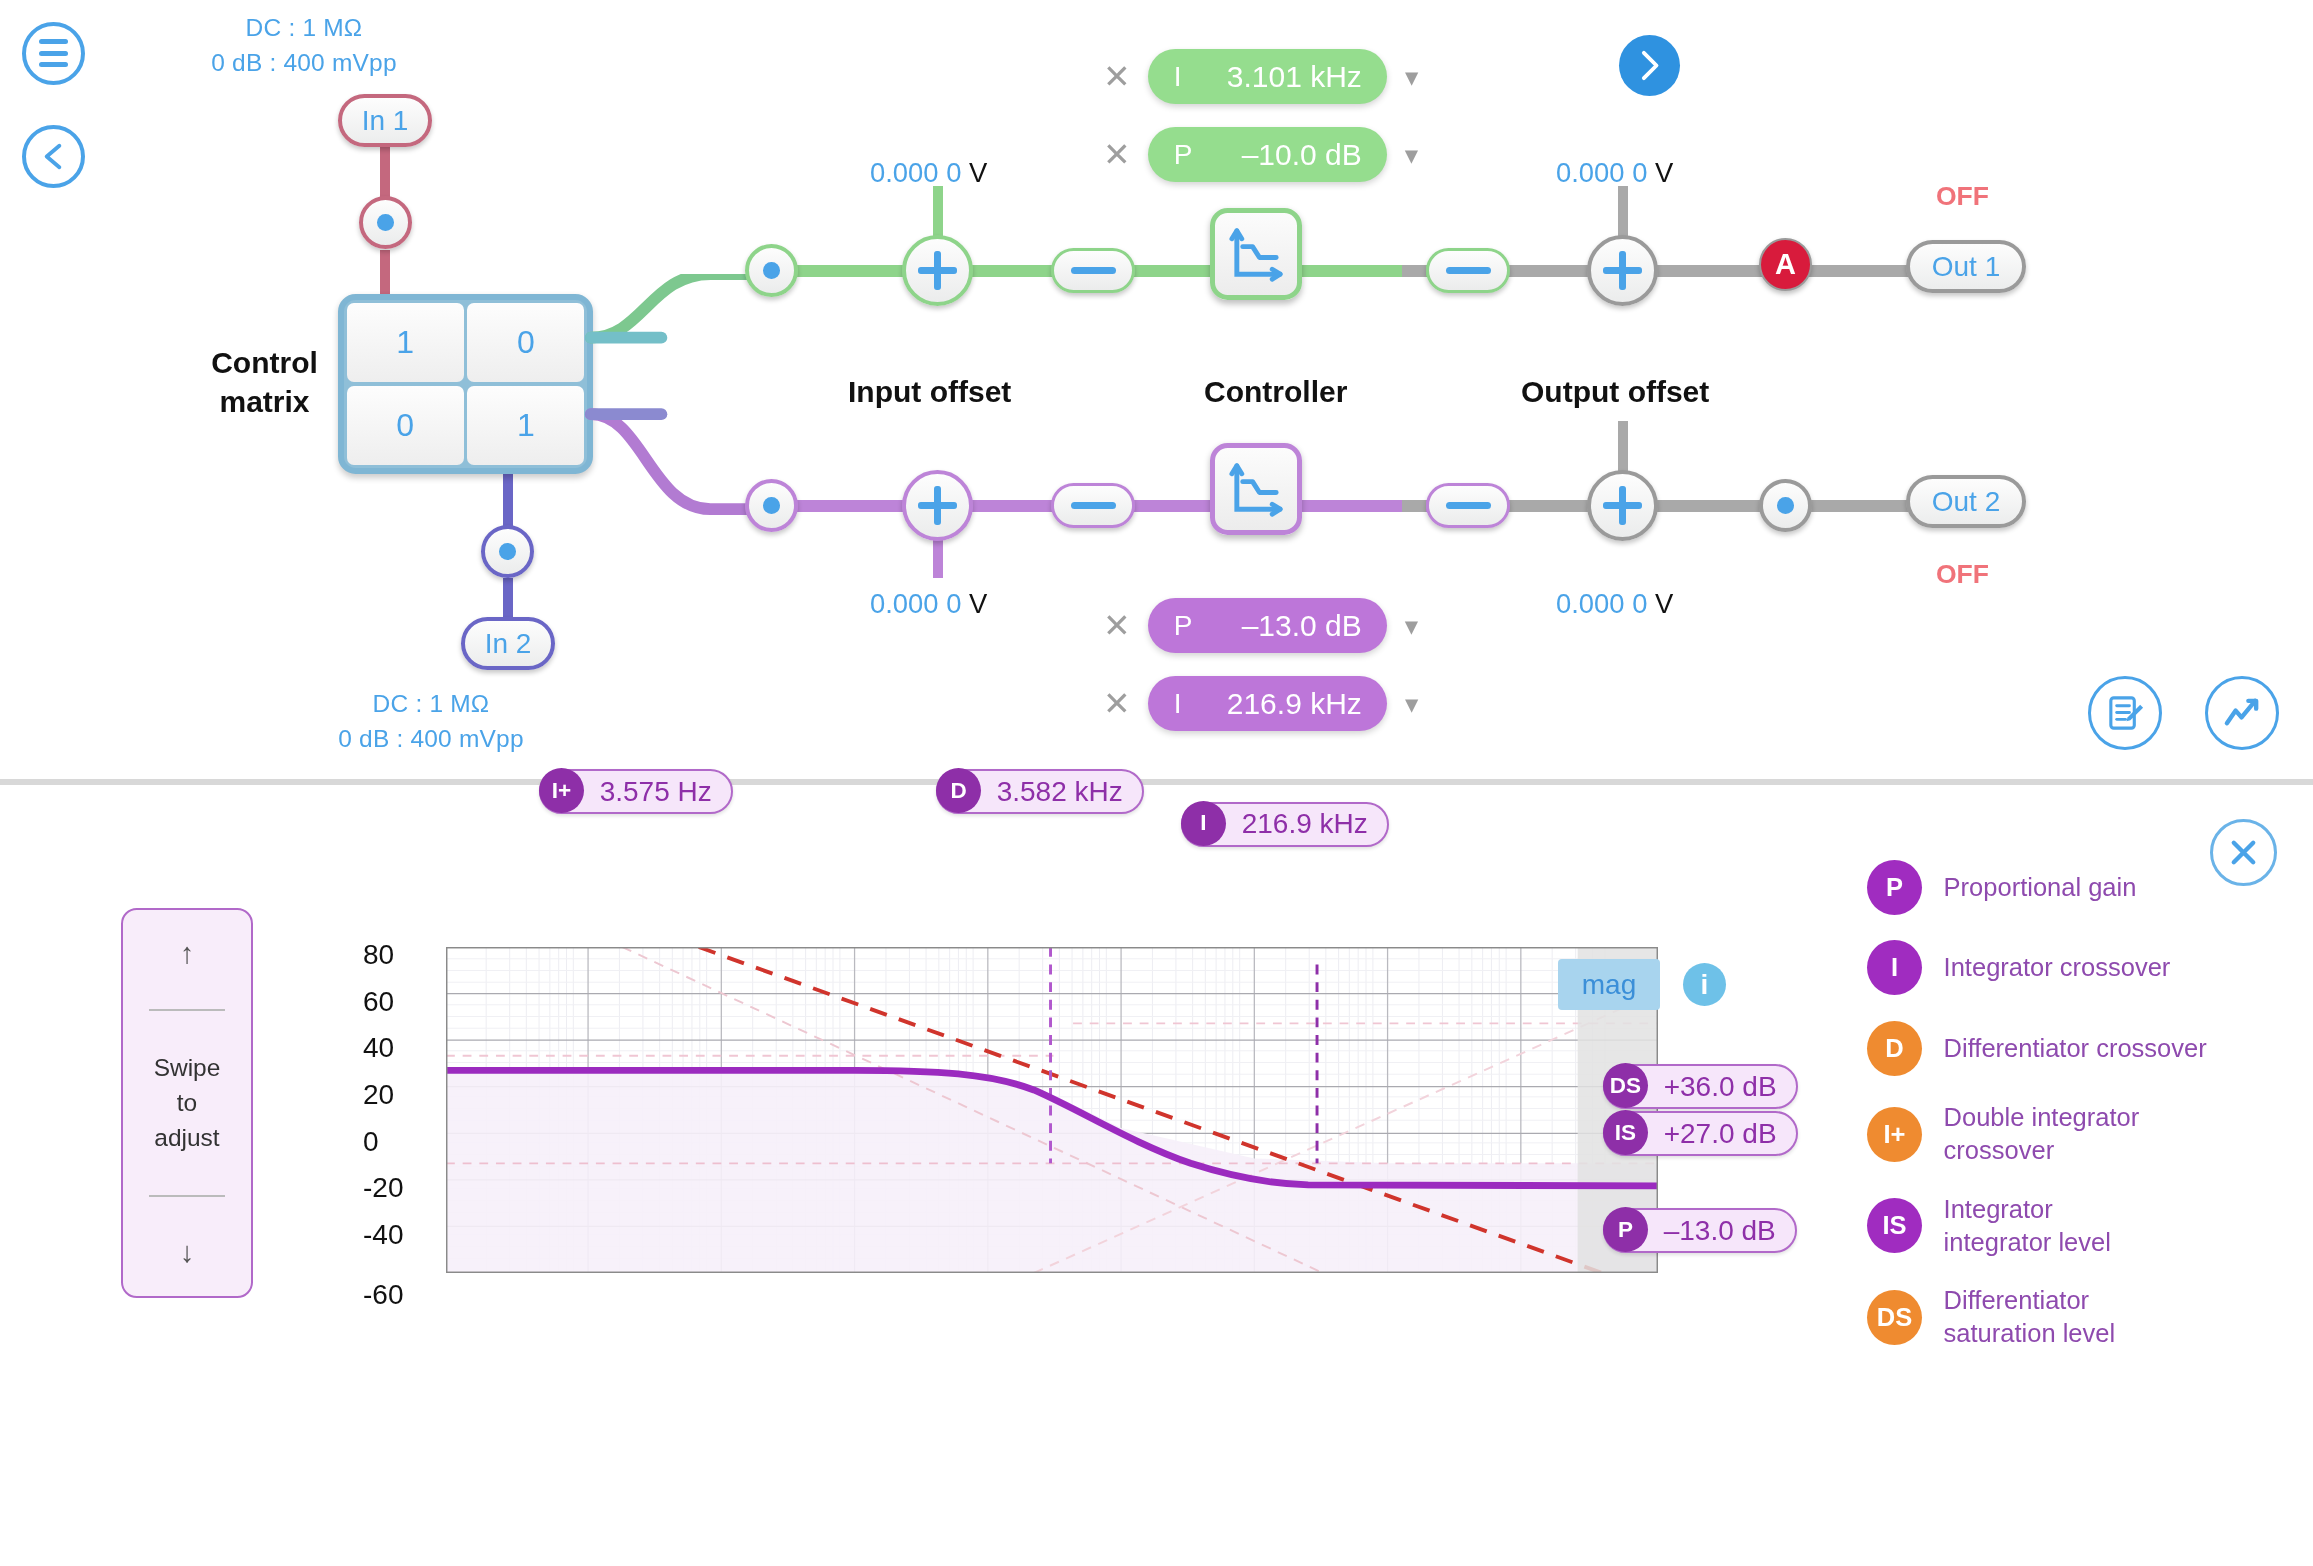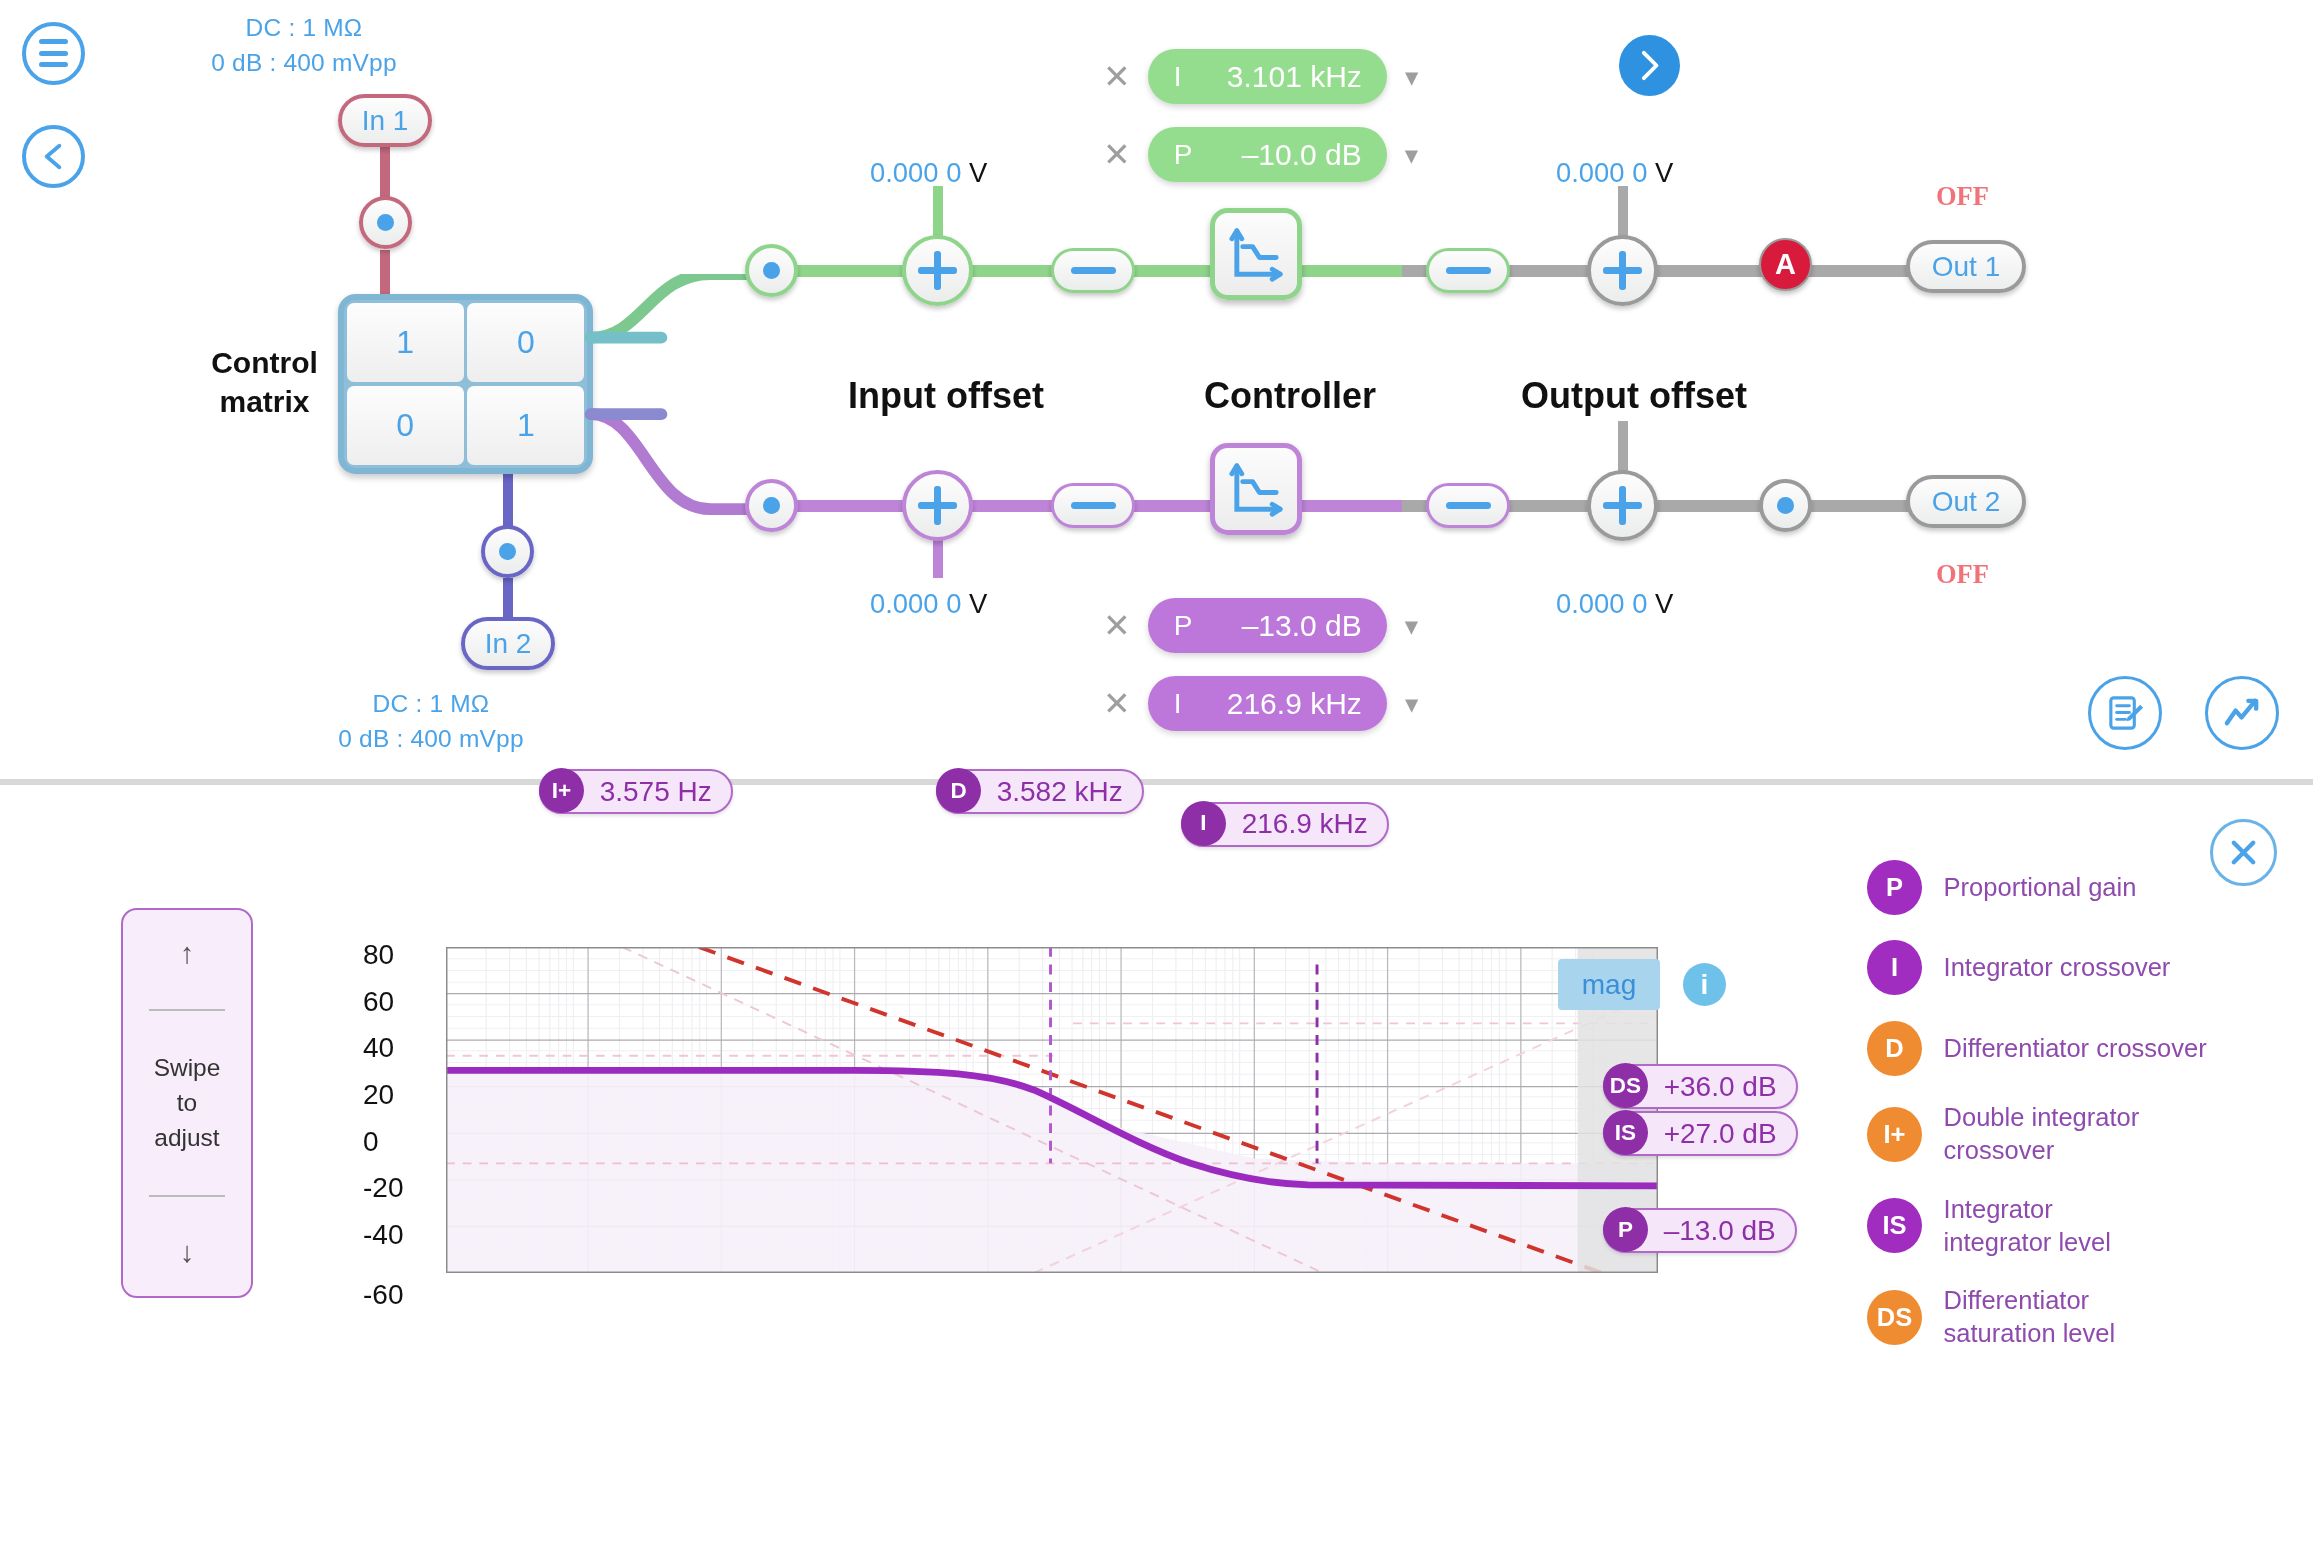--- a/index.html
+++ b/index.html
@@ -35,21 +35,21 @@
     display:flex; align-items:center; justify-content:center;
     background:linear-gradient(#fdfdfd,#eceded);
     font-size:28px; color:#4aa3e8;
     box-shadow: 0 2.9px 4.9px rgba(0,0,0,.22);
   }
   #in1-pill { left:338px; top:94px; border:4.9px solid #c4687e; }
   #in2-pill { left:461px; top:617px; border:4.9px solid #6a66c6; }
   #out1-pill { left:1906px; top:240px; width:120px; border:4.9px solid #9a9a9a; }
   #out2-pill { left:1906px; top:475px; width:120px; border:4.9px solid #9a9a9a; }
 
-  .off-label { position:absolute; color:#f0737a; font-size:26.5px; font-weight:bold;font-family:Liberation Serif, serif; }
+  .off-label { position:absolute; color:#f0737a; font-size:26.5px; font-weight:bold; }
   #off1 { left:1936px; top:181px; }
   #off2 { left:1936px; top:559px; }
 
   
   .wire { position:absolute; background:#a9a9a9; }
 
   
   .node-dot {
     position:absolute; width:53px; height:53px; border-radius:50%;
     background:linear-gradient(#fdfdfd,#ebecec);
@@ -102,21 +102,21 @@
     box-shadow:0 3.9px 6.9px rgba(0,0,0,.2);
   }
   #matrix div {
     background:linear-gradient(#fdfdfd,#eeeeee); border-radius:6.9px;
     display:flex; align-items:center; justify-content:center;
     font-size:32px; color:#4aa3e8;
   }
   #matrix-label { position:absolute; left:191px; top:343px; width:147px; text-align:center;
                   font-size:30px; font-weight:bold; color:#111; line-height:39px; }
 
-  .section-label { position:absolute; font-size:36px; font-weight:bold; color:#111; }
+  .section-label { position:absolute; font-size:30px; font-weight:bold; color:#111; }
 
   .volt-label { position:absolute; font-size:27.4px; color:#111; white-space:nowrap; }
   .volt-label b { color:#4aa3e8; font-weight:normal; }
 
   
   .chip-row { position:absolute; display:flex; align-items:center; gap:17.6px; }
   .chip-x { font-size:33px; color:#9e9e9e; line-height:1; }
   .chip {
     display:flex; align-items:center; height:55px; border-radius:27.4px;
     padding:0 25.5px; color:#fff; min-width:239px;

